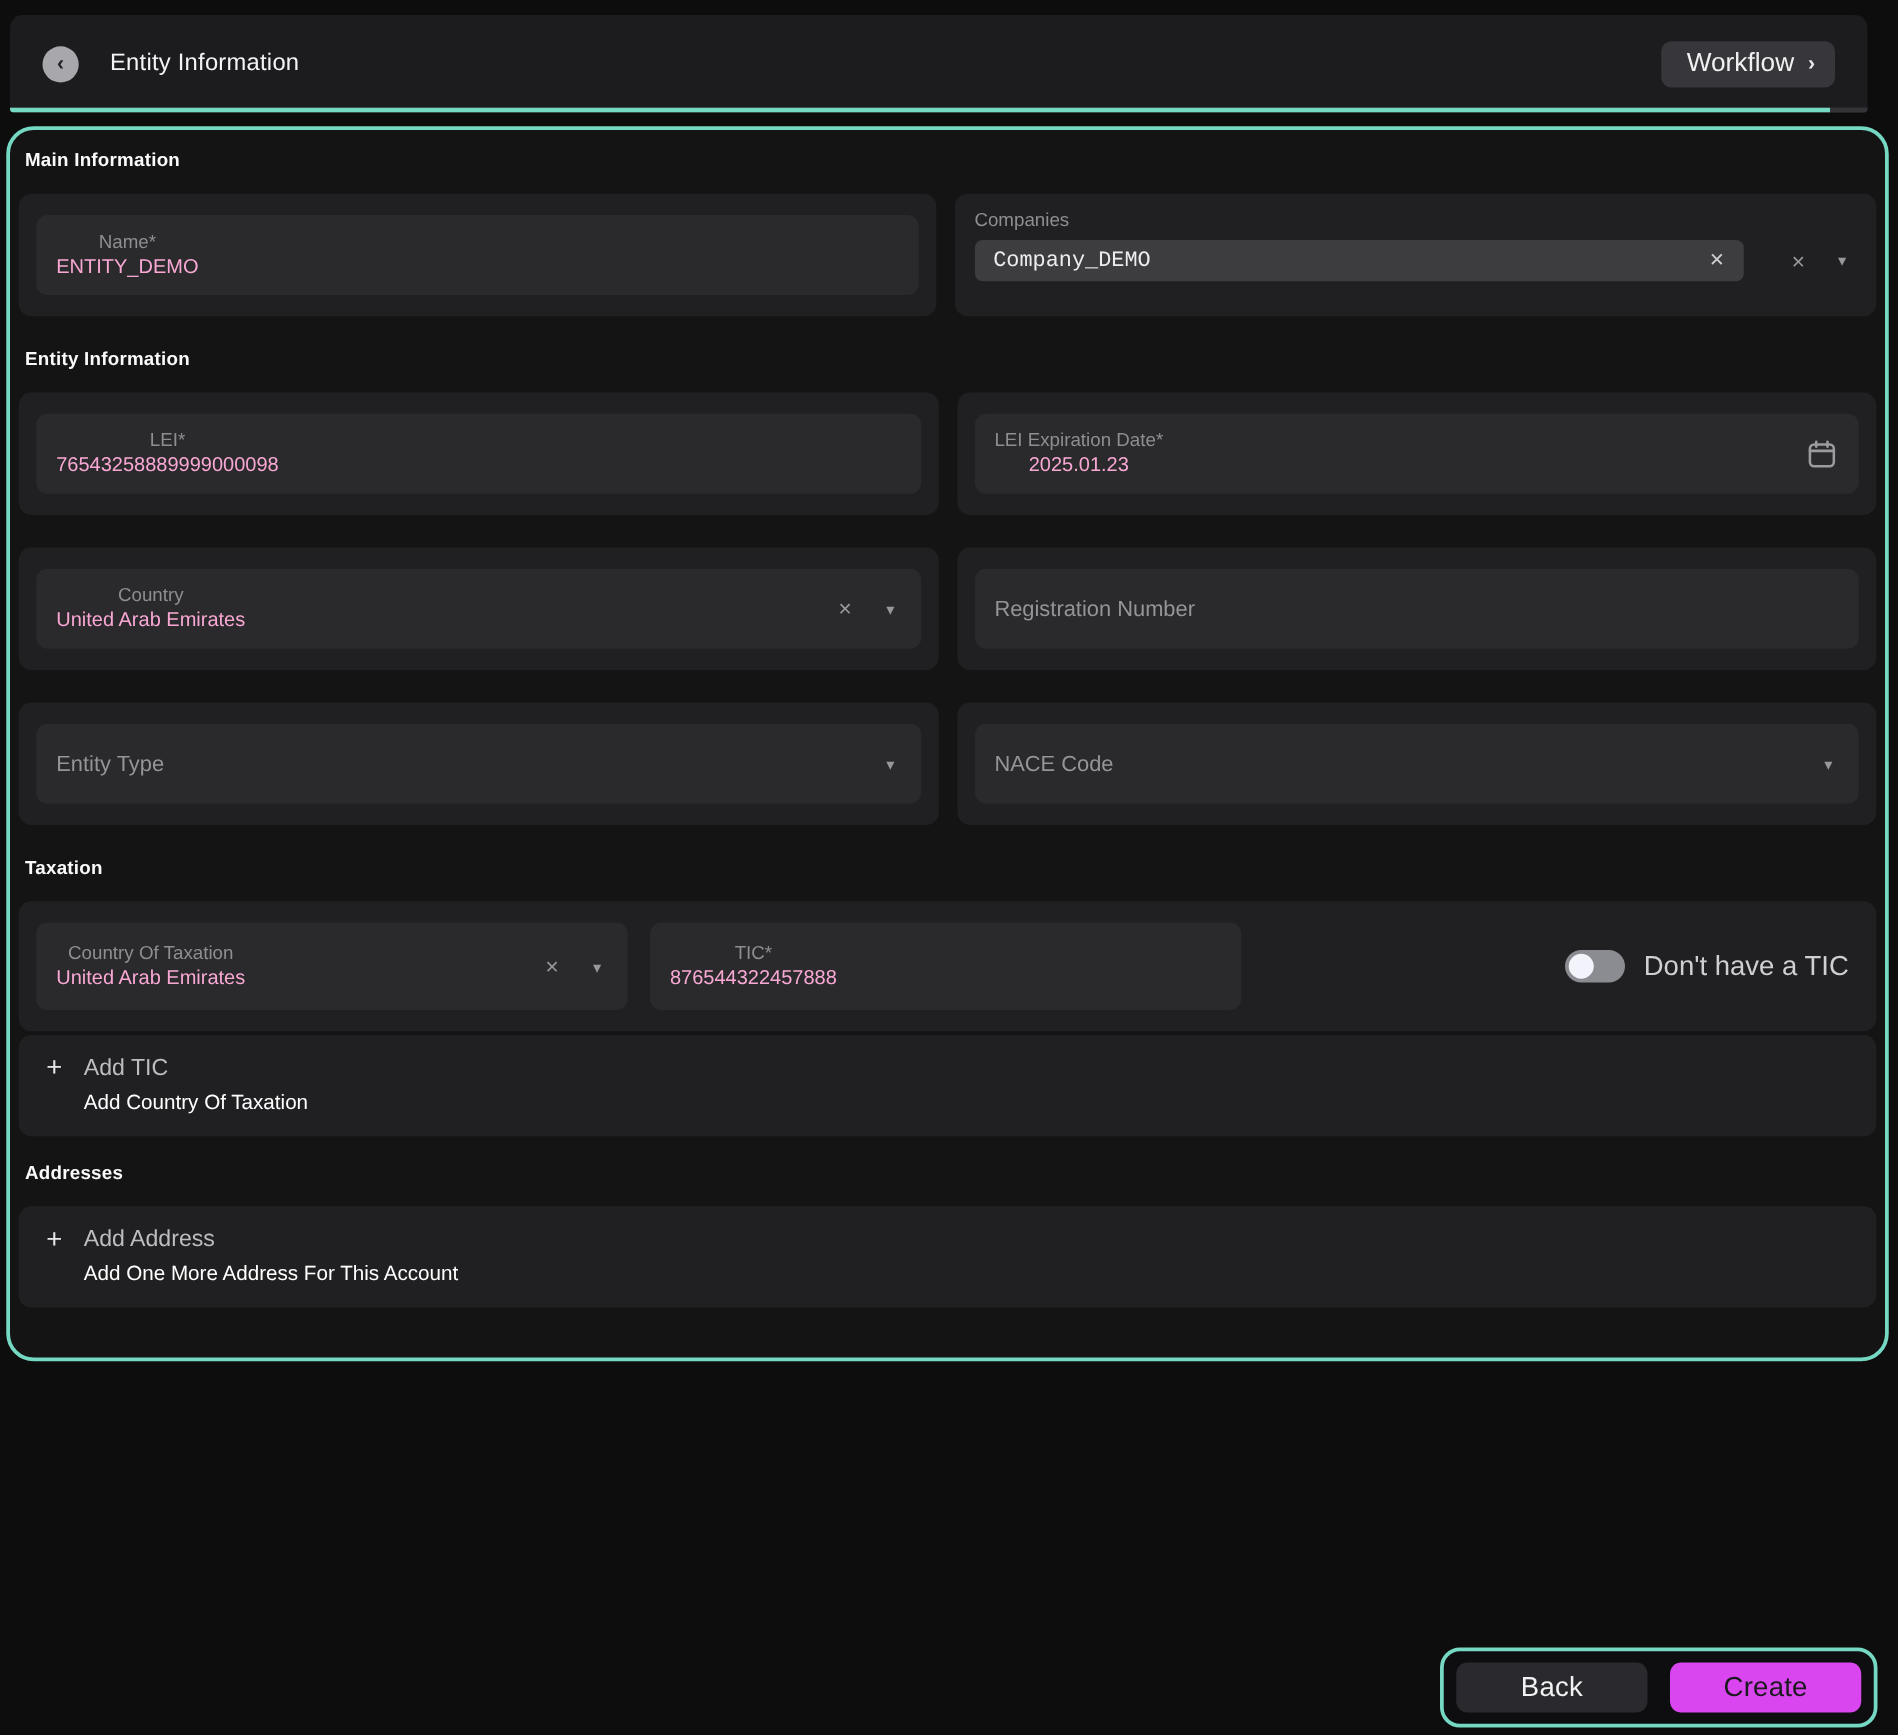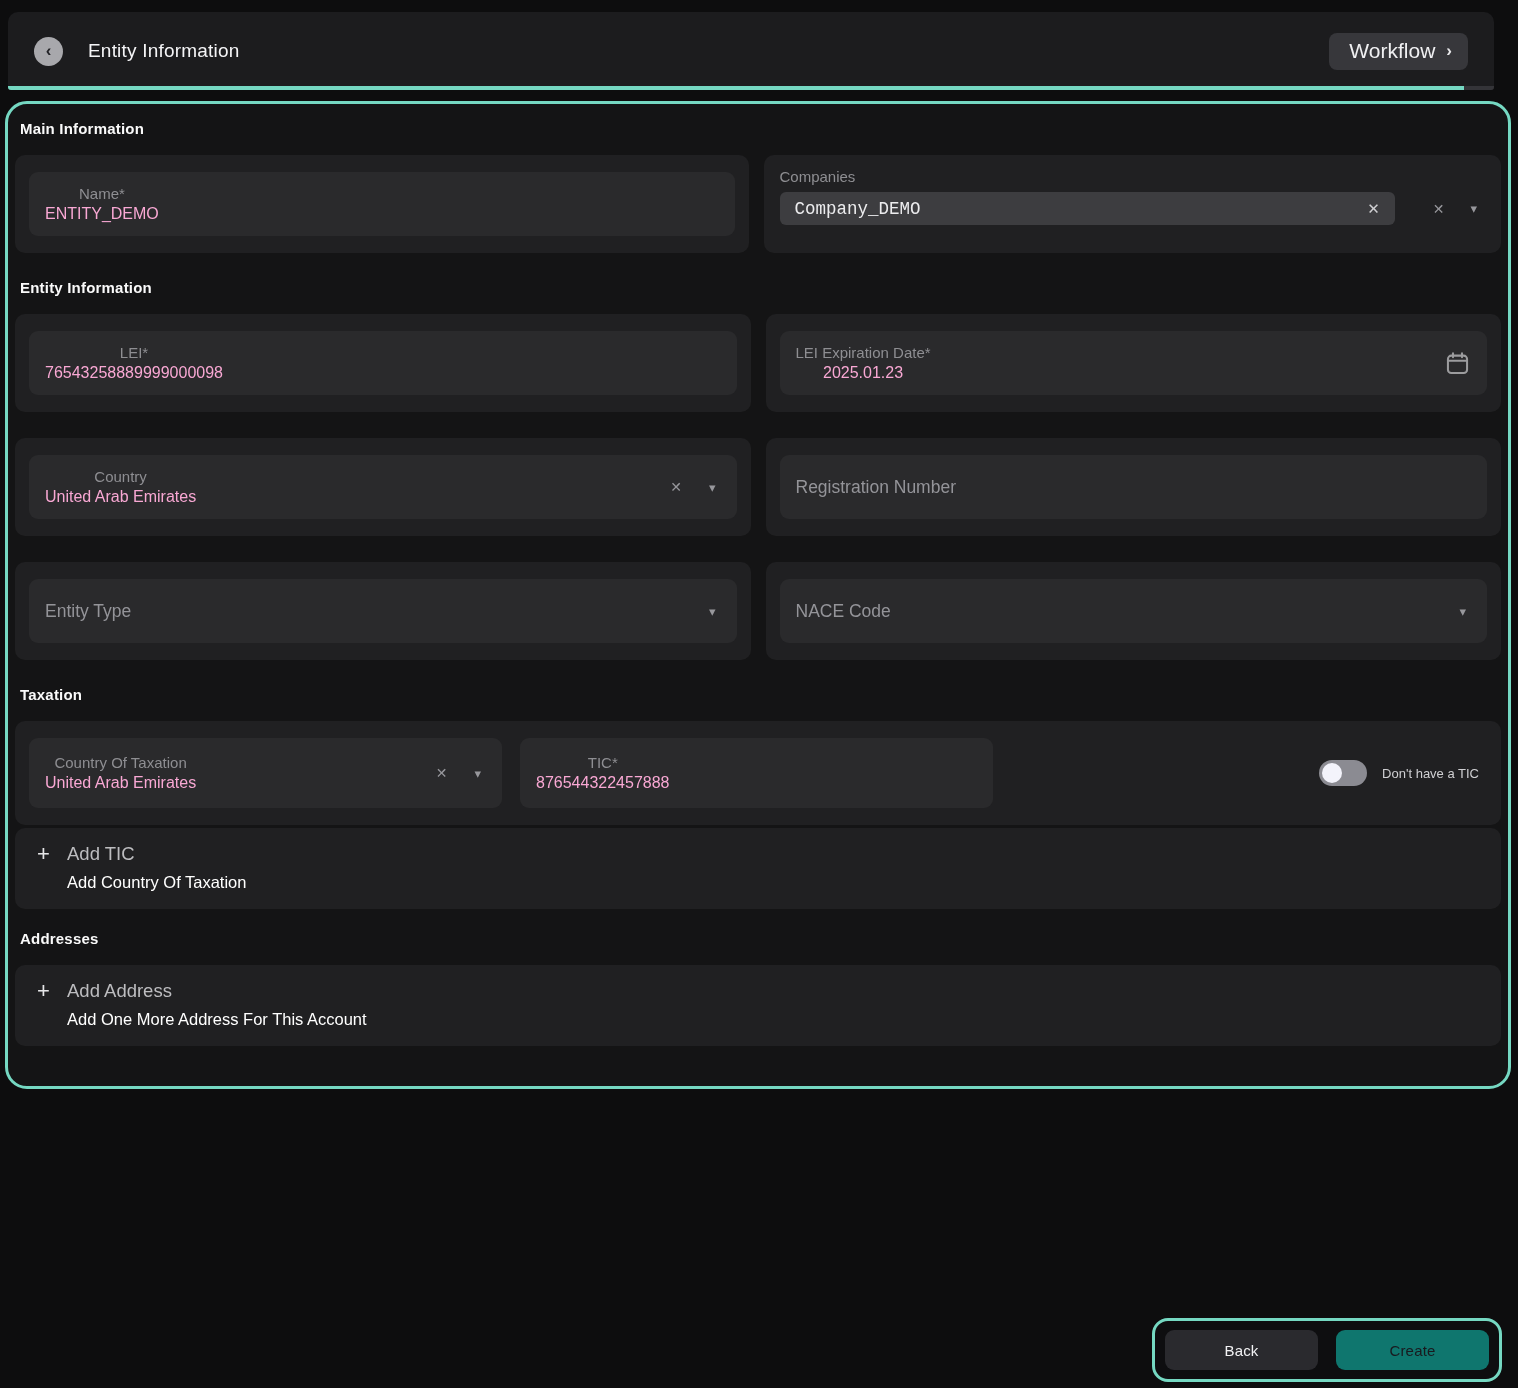--- a/index.html
+++ b/index.html
@@ -73,40 +73,40 @@
   .chip-row .outer-x{margin-left:38px;}
   .chip-row .icon-caret{margin-left:26px;margin-right:8px;}
   
   .calendar-icon{flex:none;margin-left:auto;cursor:pointer;display:flex;}
   
   .tax-cell{flex-direction:row;align-items:center;gap:18px;padding:17px 14px;}
   .tax-box{width:473px;flex:none;min-height:70px;}
   .toggle-group{margin-left:auto;display:flex;align-items:center;gap:15px;padding-right:8px;}
   .toggle{width:48px;height:26px;border-radius:13px;background:#8b8b92;position:relative;cursor:pointer;flex:none;}
   .toggle .knob{position:absolute;left:3px;top:3px;width:20px;height:20px;border-radius:50%;background:#f3f3fb;}
-  .toggle-label{color:#cfcfd2;font-size:13px;}
+  .toggle-label{color:#cfcfd2;font-size:22px;}
   
   .add-block{background:#202022;border-radius:10px;padding:15px 18px 17px 20px;margin:0 1px;cursor:pointer;}
   .add-row{display:flex;align-items:center;gap:15px;}
   .plus-icon{color:#e6e6e8;font-size:22px;line-height:1;width:17px;text-align:center;}
   .add-label{color:#bdbdc0;font-size:18.5px;}
   .add-sub{color:#ffffff;font-size:16.5px;margin:8px 0 0 32px;}
   .add-tic-block{margin-top:3px;}
   .addresses-block{margin-top:0;}
   
   #footer-bar{
     position:absolute;left:1152px;top:1318px;width:350px;height:64px;
     box-sizing:border-box;border:3px solid #75d8c2;border-radius:16px;
     background:#0e0e10;display:flex;align-items:center;justify-content:space-between;
     padding:0 10px;
   }
   .btn{height:40px;width:153px;border-radius:9px;display:flex;align-items:center;justify-content:center;
-    font-size:15px;cursor:pointer;letter-spacing:.2px;}
+    font-size:22px;cursor:pointer;letter-spacing:.2px;}
   .btn-back{background:#2a2a2e;color:#f2f2f4;}
-  .btn-create{background:#0f766e;color:#19191e;}
+  .btn-create{background:#d946ef;color:#19191e;}
 </style>
 </head>
 <body>
 
 <div id="header">
   <div class="back-circle">
     <span>‹</span>
   </div>
   <div class="header-title">Entity Information</div>
   <div class="workflow-btn">

